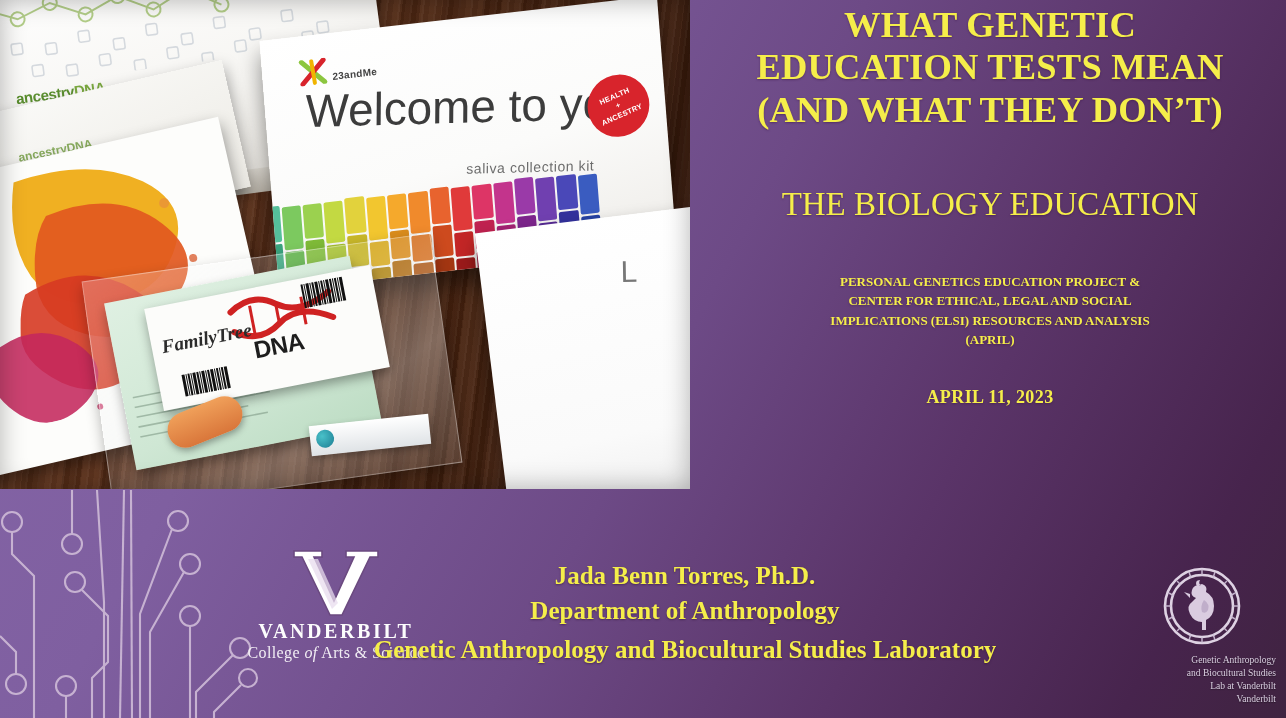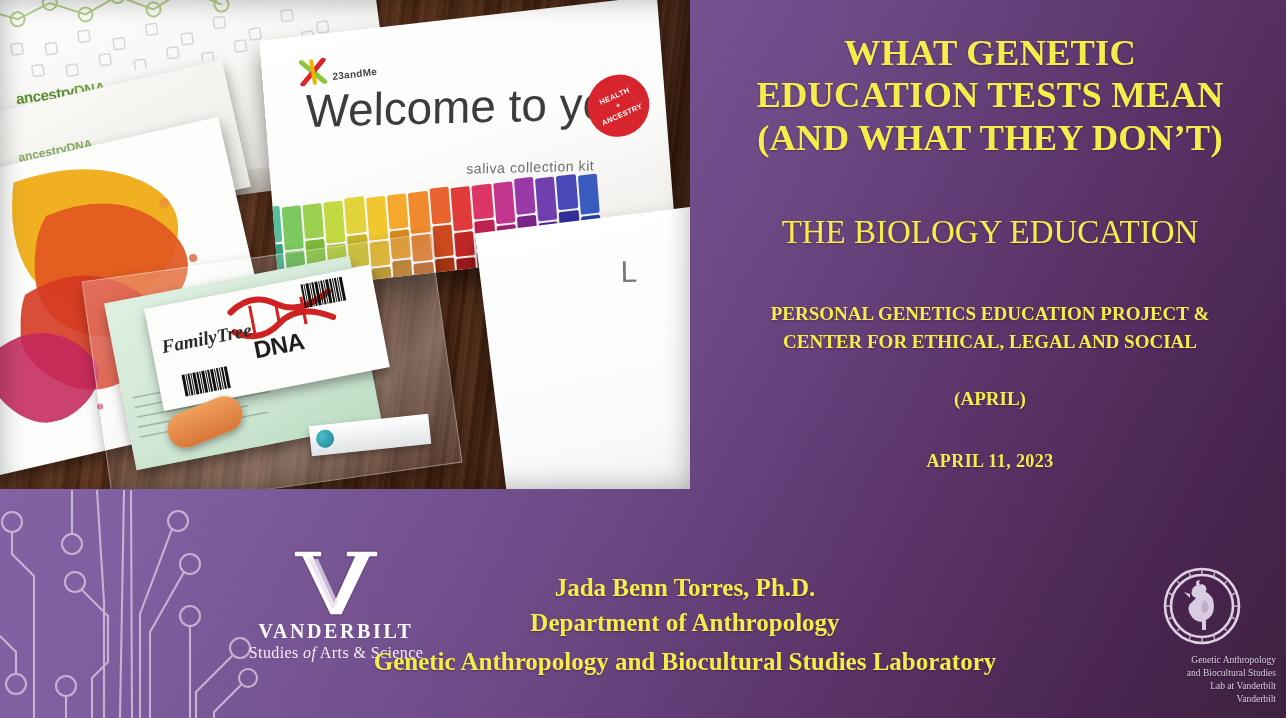--- a/index.html
+++ b/index.html
@@ -270,37 +270,37 @@
   
   .textcol {
     position: absolute;
     left: 694px; top: 0;
     width: 592px; height: 540px;
     text-align: center;
     color: #f5ee4a;
   }
   .title {
     margin: 0;
-    padding-top: 32px;
+    padding-top: 4px;
     font-size: 36.5px;
     font-weight: bold;
     line-height: 1.16;
     letter-spacing: .2px;
     text-shadow: 0 1px 2px rgba(60,20,70,0.5);
   }
   .subtitle {
     margin: 14px 0 0 0;
     font-size: 33px;
     font-weight: normal;
     line-height: 1.2;
     text-shadow: 0 1px 2px rgba(60,20,70,0.5);
   }
   .org {
     margin: 48px 18px 0 18px;
-    font-size: 19px;
+    font-size: 13px;
     font-weight: bold;
     line-height: 1.48;
     text-shadow: 0 1px 2px rgba(60,20,70,0.5);
   }
   .date {
     margin: 38px 0 0 0;
     font-size: 18px;
     font-weight: bold;
     letter-spacing: .4px;
     text-shadow: 0 1px 2px rgba(60,20,70,0.5);
@@ -330,21 +330,21 @@
     font-size: 16px;
     letter-spacing: .4px;
     margin-top: 1px;
     color: #f2eef4;
   }
   .vandy-sub em { font-style: italic; }
 
   
   .presenter {
     position: absolute;
-    left: 290px; top: 572px;
+    left: 290px; top: 560px;
     width: 790px;
     text-align: center;
     color: #f5ee4a;
     font-weight: bold;
     text-shadow: 0 1px 2px rgba(50,18,58,0.55);
   }
   .p-name { font-size: 25px; line-height: 1.3; }
   .p-dept { font-size: 25px; line-height: 1.45; }
   .p-lab  { font-size: 25px; line-height: 1.5; margin-top: 2px; }
 
@@ -650,33 +650,33 @@
       <span>EDUCATION TESTS MEAN</span><br>
       <span>(AND WHAT THEY DON’T)</span>
     </h1>
     <h2 class="subtitle">
       <br>
       <span>THE BIOLOGY EDUCATION</span>
     </h2>
     <p class="org">
       <span>PERSONAL GENETICS EDUCATION PROJECT &amp;</span><br>
       <span>CENTER FOR ETHICAL, LEGAL AND SOCIAL</span><br>
-      <br>
+      <span>IMPLICATIONS (ELSI) RESOURCES AND ANALYSIS</span><br>
       <span>(APRIL)</span>
     </p>
     <p class="date">APRIL 11, 2023</p>
   </div>
 
   <div class="vandy">
     <svg class="vandy-v" width="96" height="72" viewBox="0 0 96 72">
       <path d="M6 6 L34 6 L34 12 L26 12 L46 56 L66 12 L58 12 L58 6 L90 6 L90 12 L82 12 L54 70 L42 70 L14 12 L6 12 Z" fill="#ffffff" stroke="#6b4a80" stroke-width="1.6"></path>
       <path d="M20 14 L30 14 L50 58 L44 64 Z" fill="#e8dcee" opacity=".75"></path>
     </svg>
     <span class="vandy-name">VANDERBILT</span>
-    <span class="vandy-sub"><span>Studies </span><em>of</em><span> Arts &amp; Science</span></span>
+    <span class="vandy-sub"><span>College </span><em>of</em><span> Arts &amp; Science</span></span>
   </div>
 
   <div class="presenter">
     <div class="p-name">Jada Benn Torres, Ph.D.</div>
     <div class="p-dept">Department of  Anthropology</div>
     <div class="p-lab">Genetic Anthropology and Biocultural Studies Laboratory</div>
   </div>
 
   <div class="lablogo">
     <svg class="lablogo-mark" width="92" height="92" viewBox="0 0 92 92">

